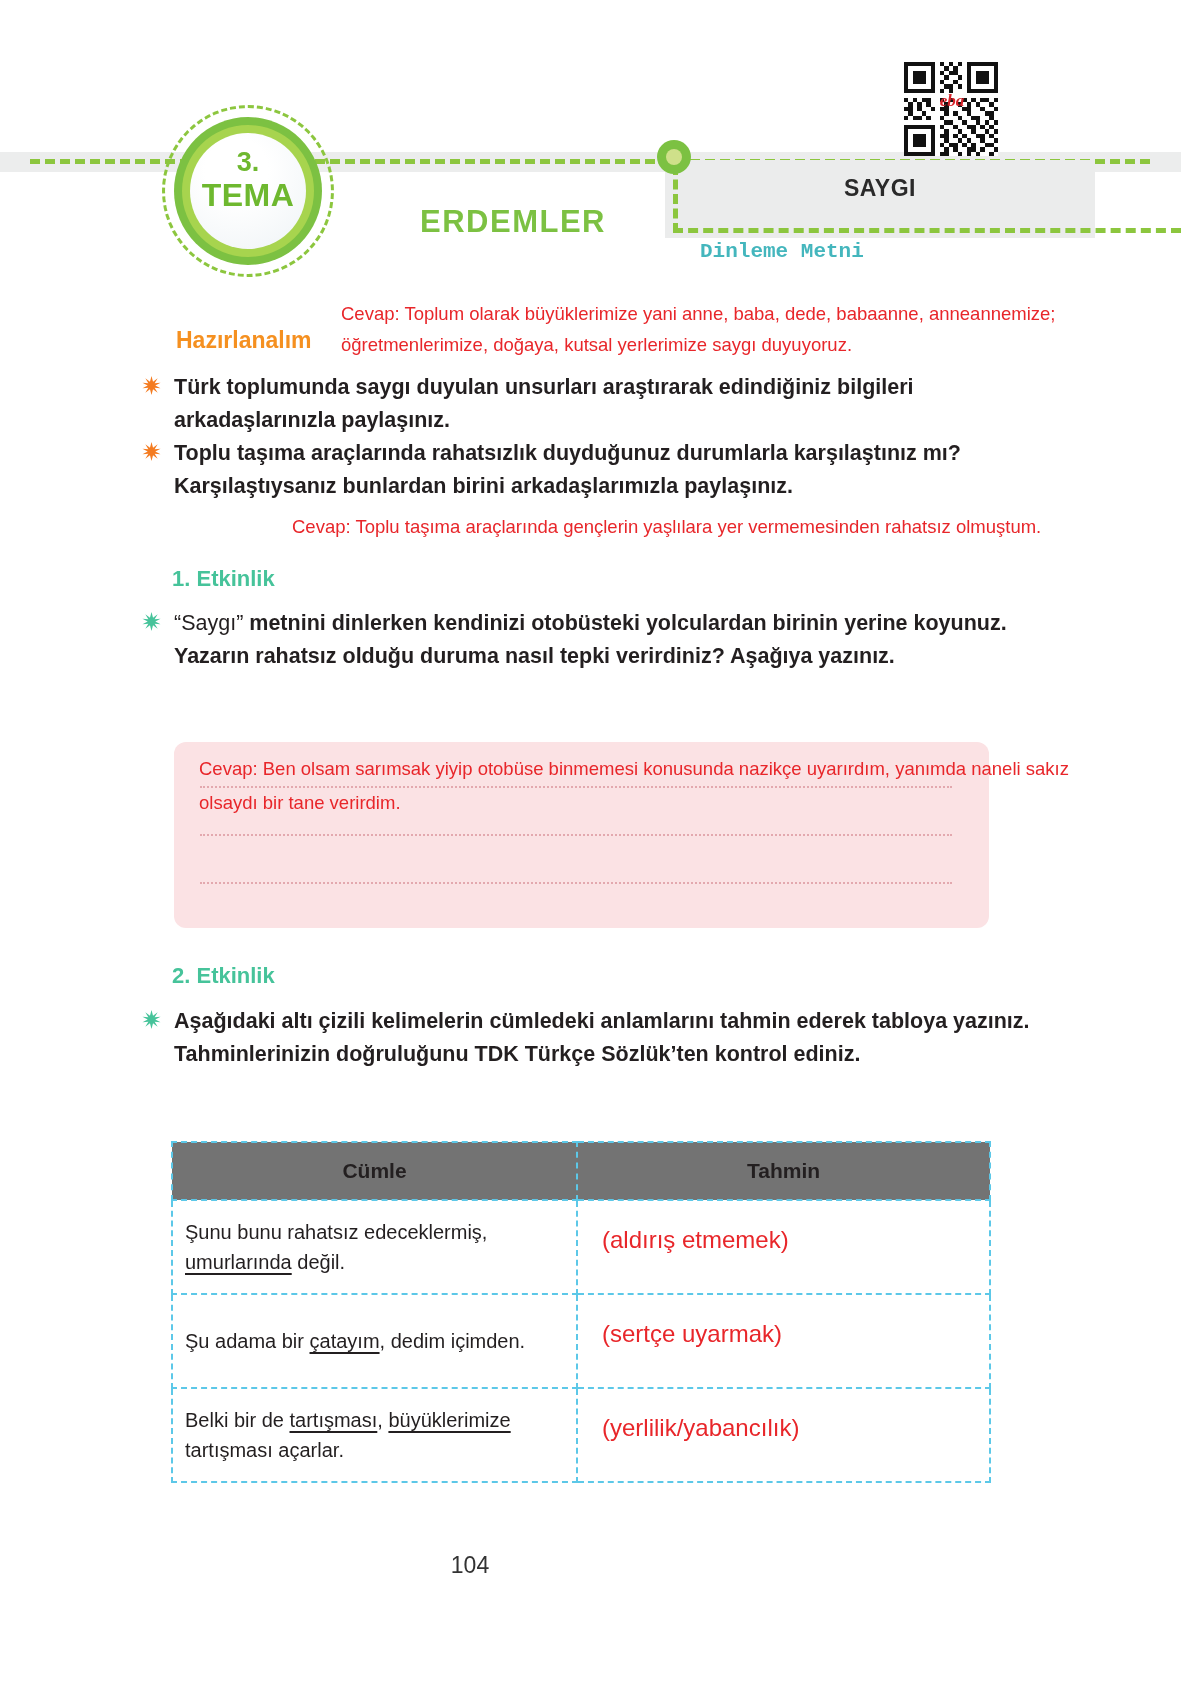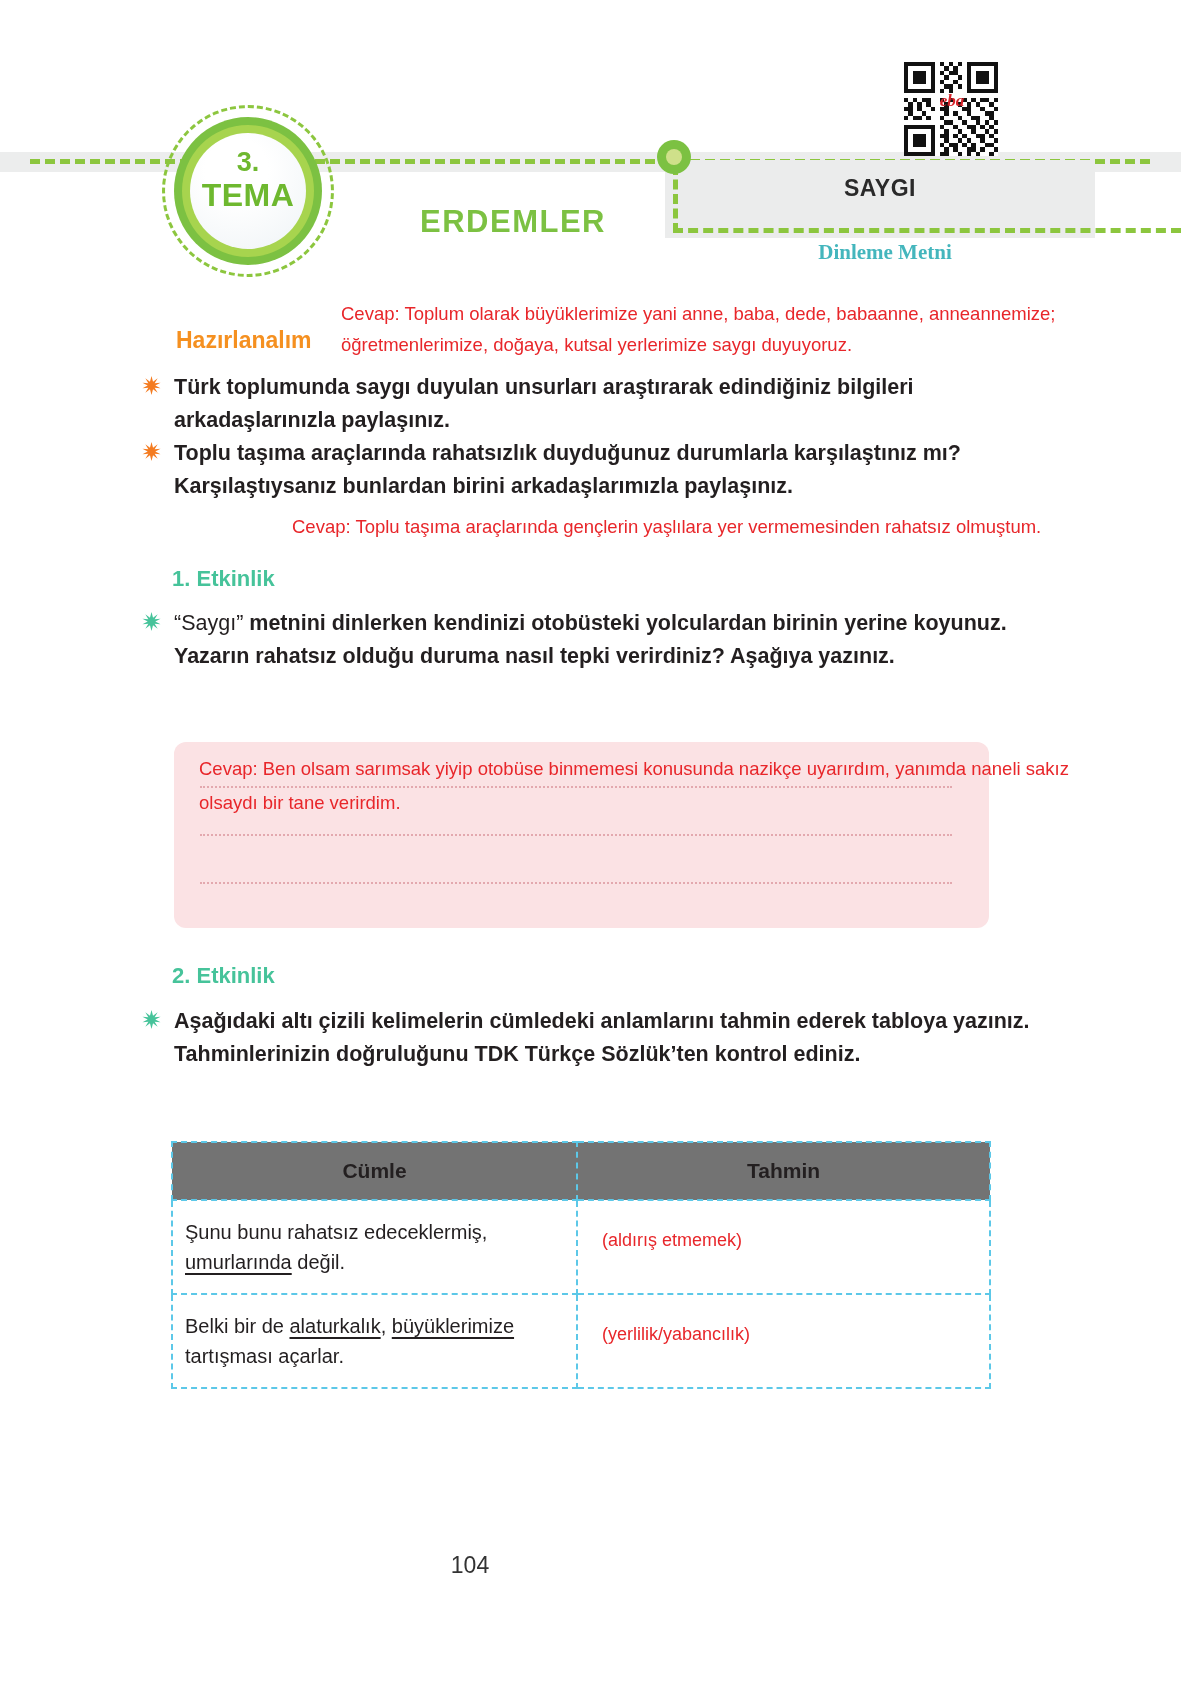--- a/index.html
+++ b/index.html
@@ -148,25 +148,24 @@
     font-weight: bold;
     color: #7cc142;
     letter-spacing: 1.5px;
     font-family: "Liberation Sans", sans-serif;
     margin-top: 24px;
   }
   .dinleme {
     position: absolute;
     left: 700px; top: 240px;
     width: 370px;
-    text-align: center;
     font-size: 21px;
     font-weight: bold;
     color: #44b6bd;
-    font-family: Liberation Serif, serif;
+    font-family: Liberation Mono, monospace;
   }
 
   
   .qr-box {
     position: absolute;
     left: 904px; top: 62px;
     width: 94px; height: 94px;
     background: #ffffff;
   }
   .qr-box svg { display:block; }
@@ -306,21 +305,21 @@
     height: 80px;
     padding: 6px 14px 6px 12px;
     font-size: 20px;
     color: #231f20;
     line-height: 30px;
     font-family: "Liberation Sans", sans-serif;
   }
   .tbl td.guess {
     height: 80px;
     padding: 6px 14px;
-    font-size: 18px;
+    font-size: 24px;
     color: #e8262a;
     vertical-align: middle;
     font-family: "Liberation Sans", sans-serif;
   }
   .tbl td.guess .inner { display: block; margin-top: -14px; padding-left: 10px; }
   .u { text-decoration: underline; text-underline-offset: 4px; }
 
   .pagenum {
     position: absolute;
     left: 0; top: 1552px;
@@ -539,21 +538,27 @@
     </tr>
   </thead>
   <tbody>
     <tr>
       <td class="sentence"><span>Şunu bunu rahatsız edeceklermiş, </span><span class="u">umurlarında</span><span> değil.</span></td>
       <td class="guess">
           <span class="inner">(aldırış etmemek)</span>
         </td>
     </tr>
     <tr>
-      <td class="sentence"><span>Belki bir de </span><span class="u">alaturkalık</span><span>, </span><span class="u">büyüklerimize</span><span> tartışması açarlar.</span></td>
+      <td class="sentence"><span>Şu adama bir </span><span class="u">çatayım</span><span>, dedim içimden.</span></td>
+      <td class="guess">
+          <span class="inner">(sertçe uyarmak)</span>
+        </td>
+    </tr>
+    <tr>
+      <td class="sentence"><span>Belki bir de </span><span class="u">tartışması</span><span>, </span><span class="u">büyüklerimize</span><span> tartışması açarlar.</span></td>
       <td class="guess">
           <span class="inner">(yerlilik/yabancılık)</span>
         </td>
     </tr>
   </tbody>
 </table>
 
 <div class="pagenum">104</div>
 
 </body></html>

